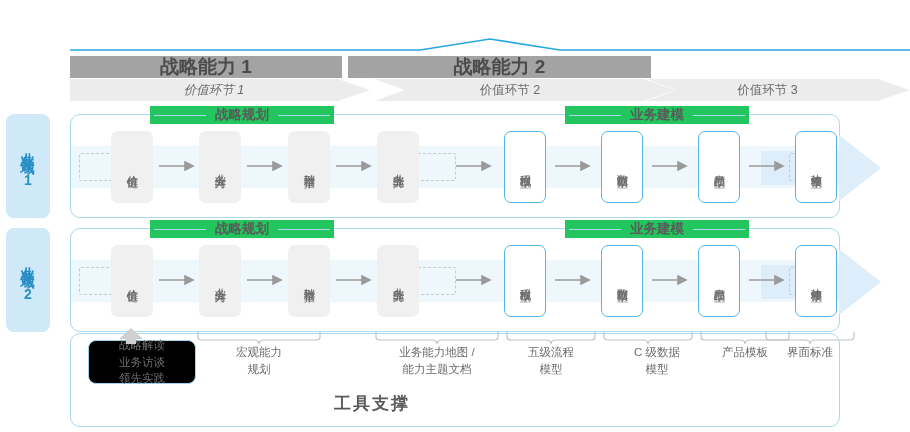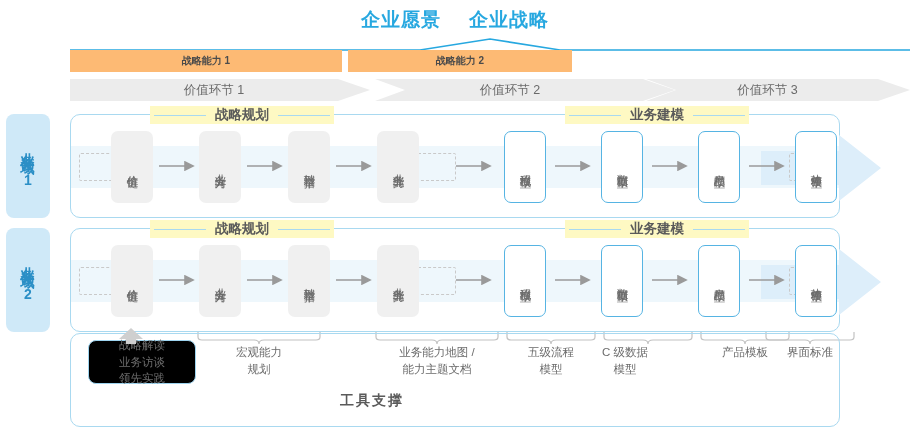--- a/index.html
+++ b/index.html
@@ -17,23 +17,23 @@
   }
   .vision-title{
     font-size:19px; font-weight:bold; color:#27a8e0; letter-spacing:1px;
     white-space:nowrap;
   }
 
   
   .caret-line{ position:absolute; left:70px; top:38px; width:840px; height:14px; }
 
   
-  .cap-bar{ position:absolute; top:50px; height:22px; background:#fdba74;
+  .cap-bar{ position:absolute; top:56px; height:22px; background:#a3a3a3;
     display:flex; align-items:center; justify-content:center;
-    font-size:10px; font-weight:bold; color:#4b4b4b; white-space:nowrap; }
+    font-size:19px; font-weight:bold; color:#4b4b4b; white-space:nowrap; }
 
   .val-bar{ position:absolute; top:79px; height:22px; background:#ececec;
     display:flex; align-items:center; justify-content:center;
     font-size:12.5px; color:#6a6a6a; white-space:nowrap; }
 
   
   .side{
     position:absolute; left:6px; width:44px; border-radius:8px;
     background:#cfe9f8;
     display:flex; align-items:center; justify-content:center;
@@ -52,21 +52,21 @@
   .row-band{
     position:absolute; left:0; width:100%; height:42px;
     background:#eef7fc;
   }
   .big-arrow{ position:absolute; }
 
   
   .sec-title{
     position:absolute; display:flex; align-items:center; gap:9px;
     font-size:13.5px; font-weight:bold; color:#5a5a5a; white-space:nowrap;
-    background:#fef9c3; padding:0 4px; z-index:6;
+    background:#22c55e; padding:0 4px; z-index:6;
   }
   .sec-line{ display:block; width:52px; height:1px; background:#a9d9f0; }
 
   
   .node{
     position:absolute; width:42px; height:72px; border-radius:7px;
     display:flex; align-items:center; justify-content:center;
     z-index:5;
   }
   .node.gray{ background:#f0f0f0; }
@@ -98,47 +98,43 @@
     white-space:nowrap; z-index:6;
   }
 
   
   .foot-box{
     position:absolute; left:70px; top:333px; width:770px; height:94px;
     border:1px solid #a9d9f0; border-radius:10px; background:transparent;
   }
   .foot-title{
     position:absolute; left:0; top:392px; width:744px; text-align:center;
-    font-size:14px; font-weight:bold; color:#5a5a5a; letter-spacing:2px;
+    font-size:17px; font-weight:bold; color:#5a5a5a; letter-spacing:2px;
   }
   .up-arrow{ position:absolute; z-index:7; }
 </style>
 </head>
 <body>
 
 <div id="stage">
 
-  <div class="vision-row">
-    <span class="vision-title">企业愿景</span>
-    <span class="vision-title">企业战略</span>
-  </div>
 
   <svg class="caret-line" viewBox="0 0 840 14" preserveAspectRatio="none">
     <path d="M0 12 L350 12 L420 1 L490 12 L840 12" fill="none" stroke="#27a8e0" stroke-width="1.6"></path>
   </svg>
 
   <div class="cap-bar" style="left:70px; width:272px;">
     <span>战略能力 1</span>
   </div>
-  <div class="cap-bar" style="left:348px; width:224px;">
+  <div class="cap-bar" style="left:348px; width:303px;">
     <span>战略能力 2</span>
   </div>
 
   <div class="val-bar" style="left:70px; width:300px; clip-path:polygon(0 0, 268px 0, 300px 50%, 268px 100%, 0 100%);">
-    <span style="margin-right:12px;">价值环节 1</span>
+    <span style="margin-right:12px;font-style:italic;">价值环节 1</span>
   </div>
   <div class="val-bar" style="left:375px; width:300px; clip-path:polygon(0 0, 268px 0, 300px 50%, 268px 100%, 0 100%, 30px 50%);">
     <span style="margin-right:30px;">价值环节 2</span>
   </div>
   <div class="val-bar" style="left:646px; width:264px; clip-path:polygon(0 0, 232px 0, 264px 50%, 232px 100%, 0 100%, 30px 50%);">
     <span style="margin-right:21px;">价值环节 3</span>
   </div>
 
   <div class="side" style="top:114px; height:104px;">
     <span class="side-txt">业务领域 1</span>
@@ -320,20 +316,20 @@
 业务访谈
 领先实践</span>
   </div>
 
   <div class="blabel" style="left:199px; top:344px; width:120px; white-space:pre-line;">宏观能力
 规划</div>
   <div class="blabel" style="left:377px; top:344px; width:120px; white-space:pre-line;">业务能力地图 /
 能力主题文档</div>
   <div class="blabel" style="left:506px; top:344px; width:90px; white-space:pre-line;">五级流程
 模型</div>
-  <div class="blabel" style="left:580px; top:344px; width:90px; white-space:pre-line;">C 级数据
+  <div class="blabel" style="left:612px; top:344px; width:90px; white-space:pre-line;">C 级数据
 模型</div>
   <div class="blabel" style="left:700px; top:344px; width:90px; white-space:pre-line;">产品模板</div>
   <div class="blabel" style="left:765px; top:344px; width:90px; white-space:pre-line;">界面标准</div>
 
   <div class="foot-title">工具支撑</div>
 
 </div>
 
 </body></html>

